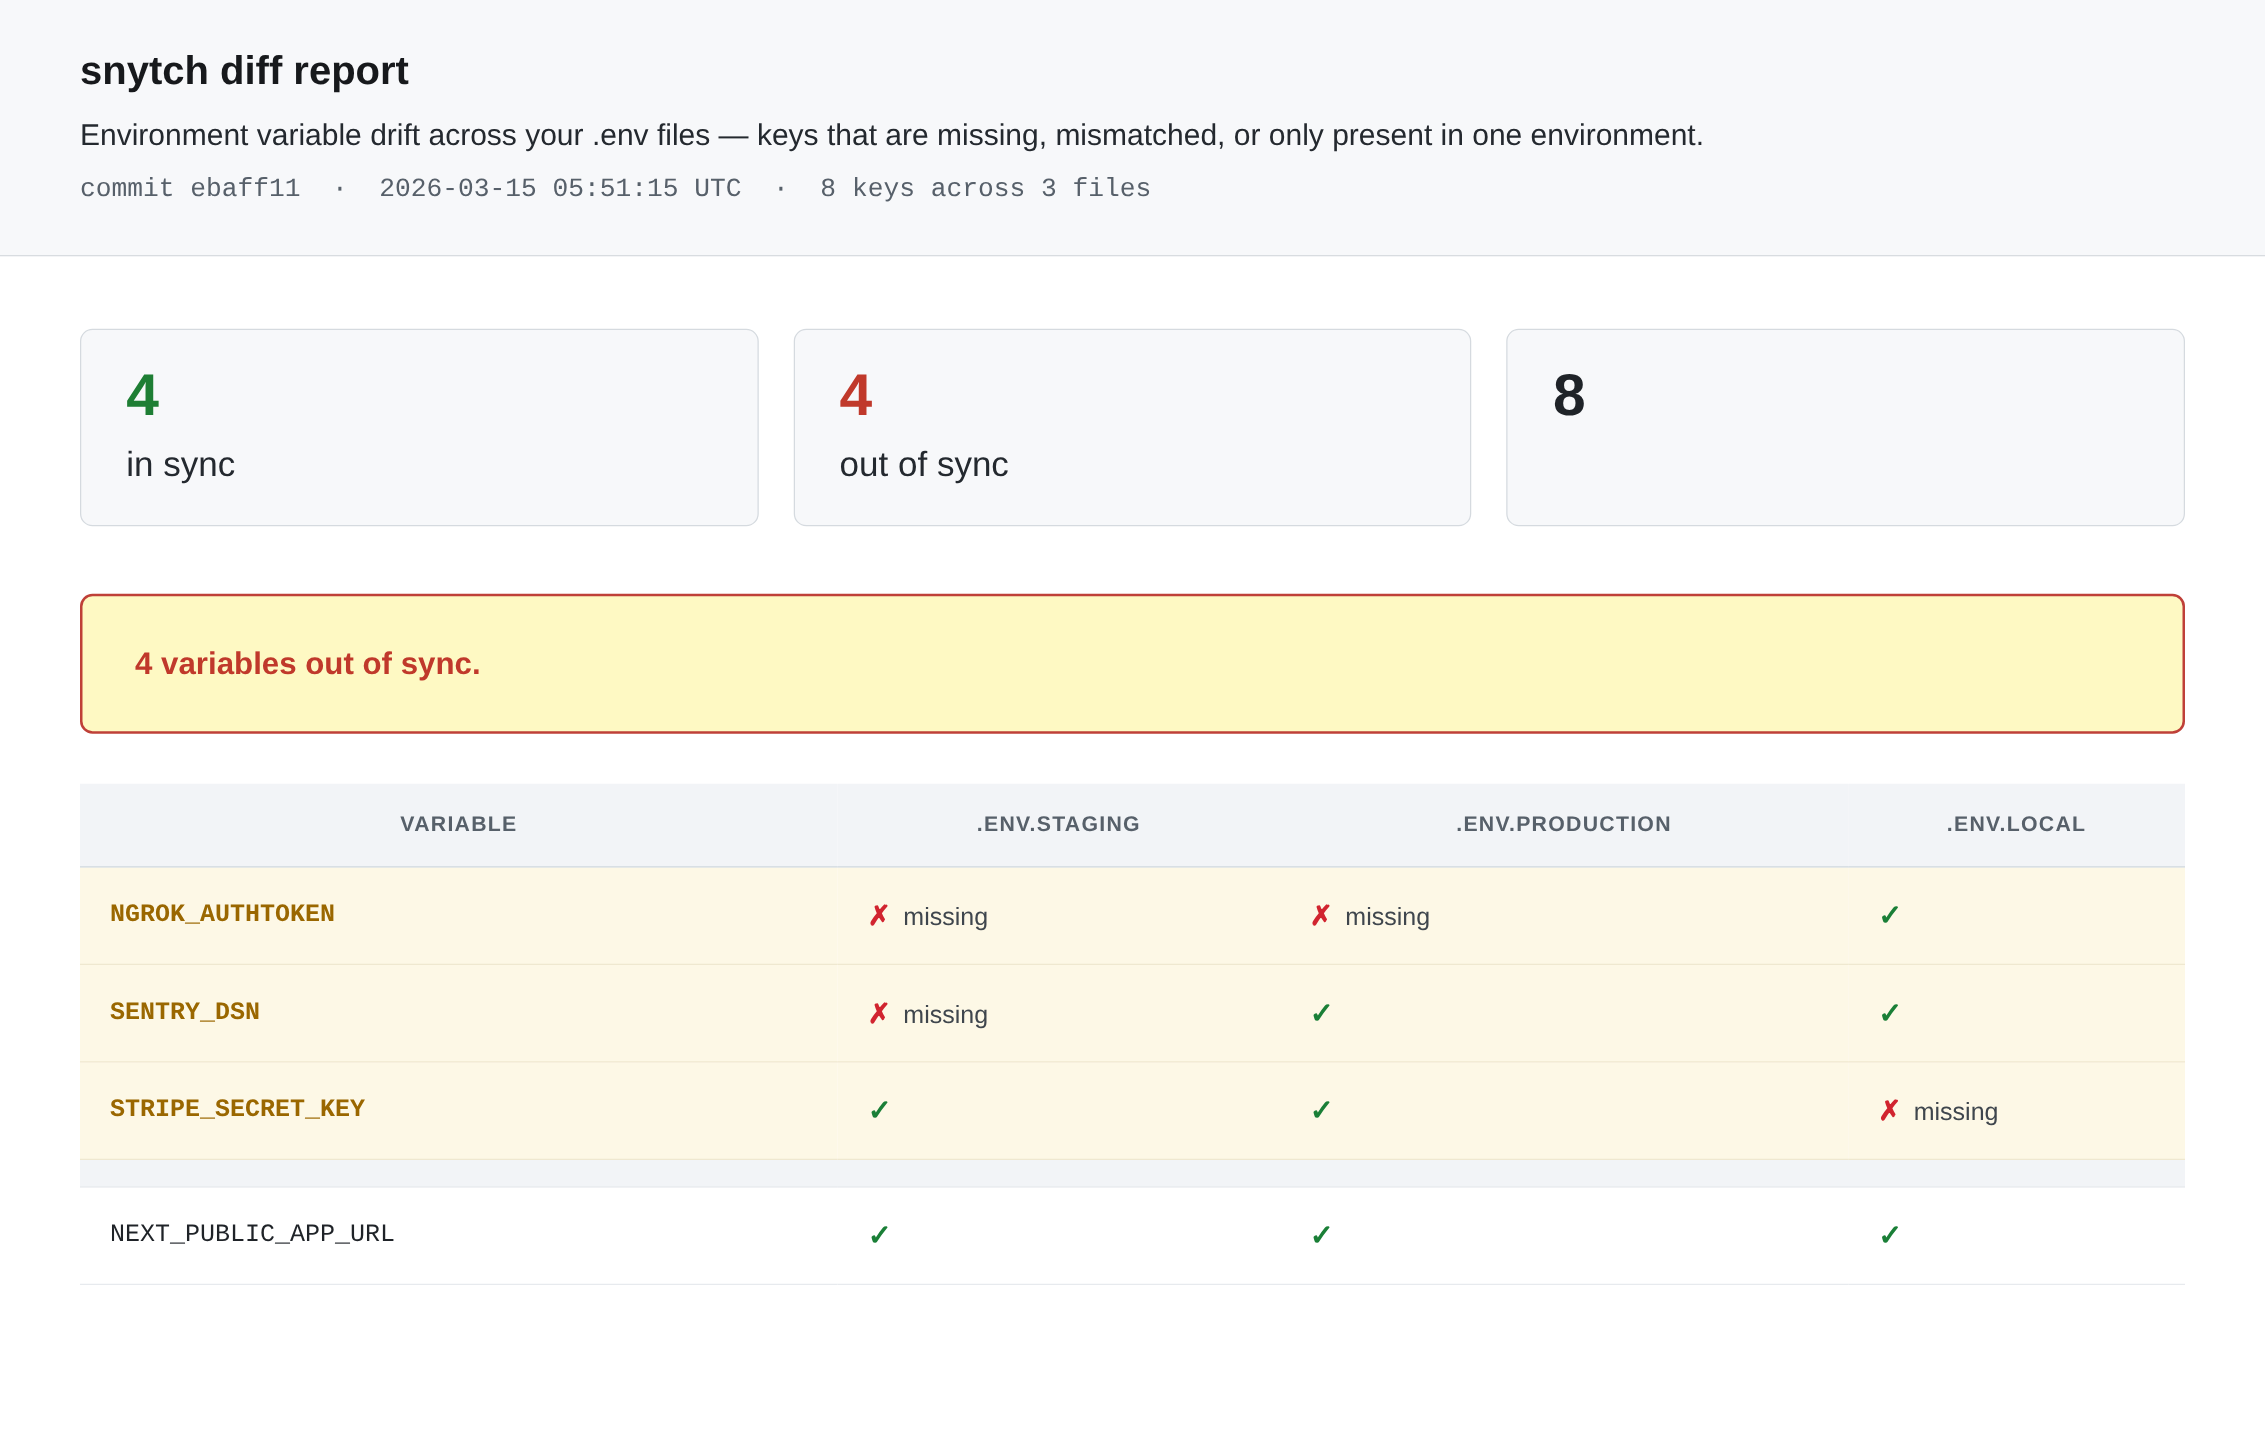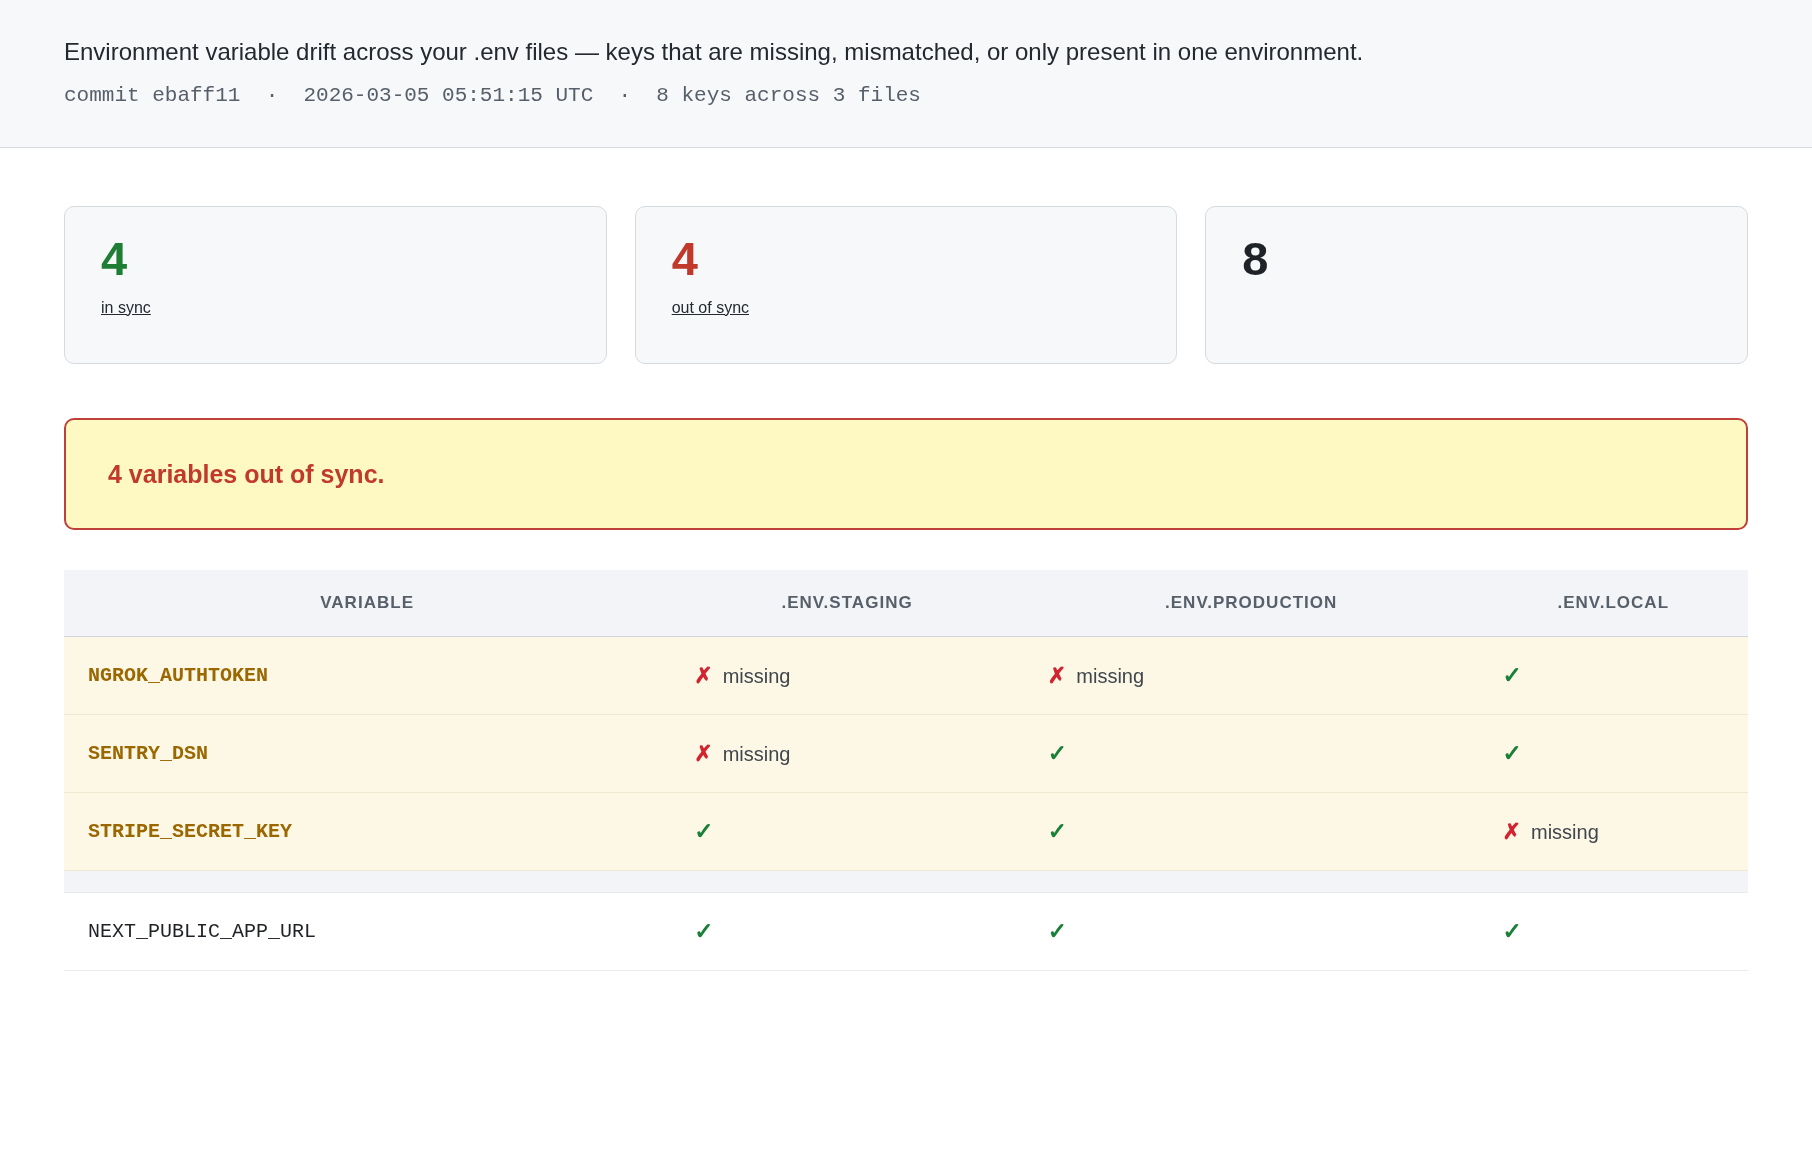--- a/index.html
+++ b/index.html
@@ -55,24 +55,23 @@
   }
   .stat-value {
     font-size: 47px;
     font-weight: 700;
     line-height: 1.1;
   }
   .stat-value.green { color: #1e7e34; }
   .stat-value.red   { color: #c0392b; }
   .stat-value.dark  { color: #1f2328; }
   .stat-label {
-    font-size: 16px;
+    font-size: 28px;
     color: #24292f;
     margin-top: 14px;
-    text-decoration: underline;
   }
 
   
   .alert-banner {
     margin-top: 54px;
     min-height: 112px;
     background: #fef9c3;
     border: 2px solid #bf4038;
     border-radius: 10px;
     display: flex;
@@ -150,22 +149,23 @@
     height: 22px;
     background: #f2f4f7;
     border-bottom: 1px solid #e7eaee;
     border-top: 1px solid #e7eaee;
   }
 </style>
 </head>
 <body>
 
 <header class="header-band">
+  <h1 class="page-title">snytch diff report</h1>
   <p class="page-subtitle">Environment variable drift across your .env files — keys that are missing, mismatched, or only present in one environment.</p>
-  <p class="page-meta">commit ebaff11  ·  2026-03-05 05:51:15 UTC  ·  8 keys across 3 files</p>
+  <p class="page-meta">commit ebaff11  ·  2026-03-15 05:51:15 UTC  ·  8 keys across 3 files</p>
 </header>
 
 <main class="main">
 
   <section class="stats-row">
     <div class="stat-card">
       <div class="stat-value green">4</div>
       <div class="stat-label">in sync</div>
     </div>
     <div class="stat-card">

